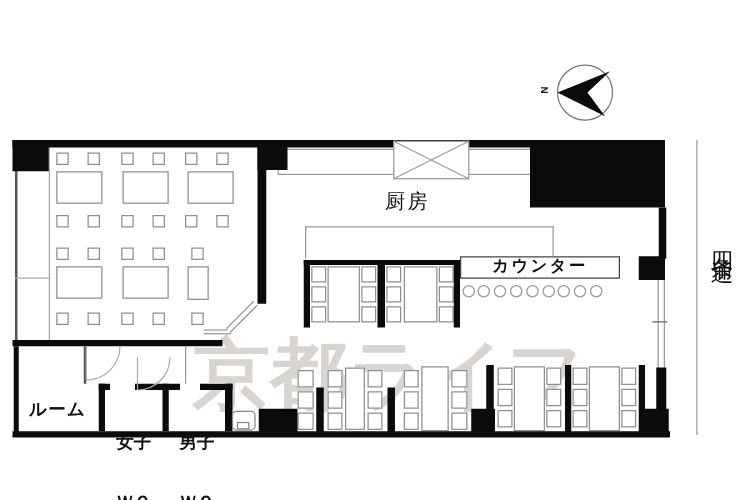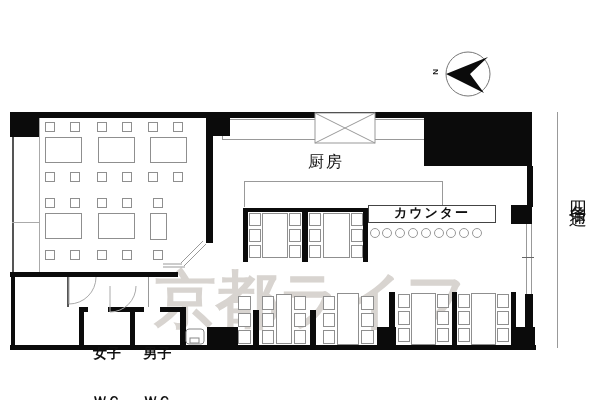--- a/index.html
+++ b/index.html
@@ -111,20 +111,21 @@
       <polygon points="446,74 488,57 470,74 484,93" fill="#0b0b0b"></polygon>
       <text x="434" y="77" font-size="8" font-weight="bold" fill="#111" transform="rotate(90 436 74)" text-anchor="middle">N</text>
     </g>
   </svg>
 
   <div class="label" id="kitchen-label">厨房</div>
   <div class="abs" id="counter-box">
     <span id="counter-label">カウンター</span>
   </div>
   <div class="label" id="stock-label">
+    <div>ルーム</div>
   </div>
   <div class="label" id="wc-women-label">
     <div>女子</div>
     <div>ＷＣ</div>
   </div>
   <div class="label" id="wc-men-label">
     <div>男子</div>
     <div>ＷＣ</div>
   </div>
   <div class="label" id="street-label">四条通</div>

